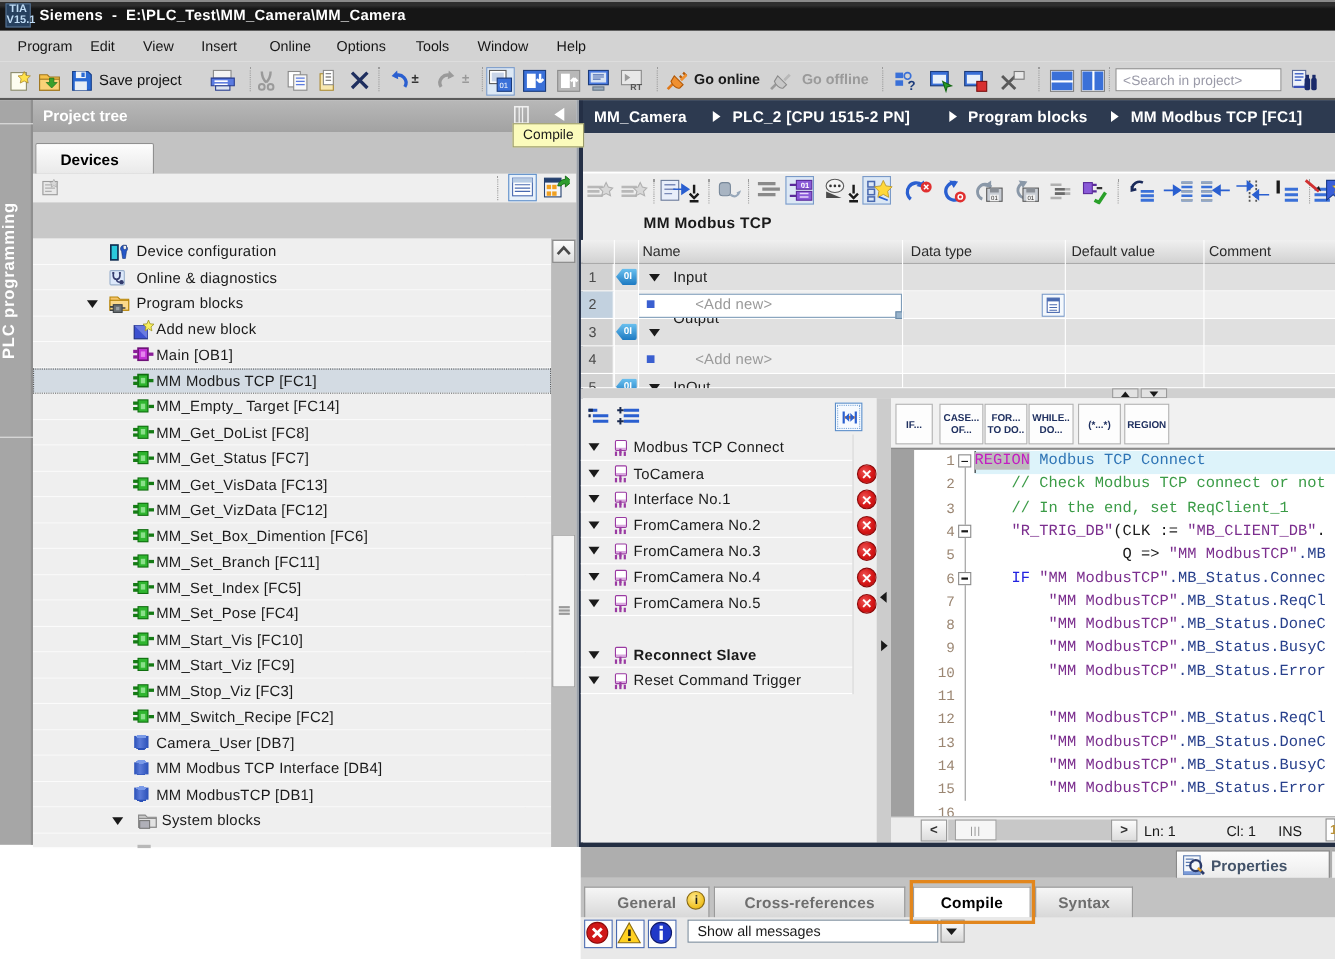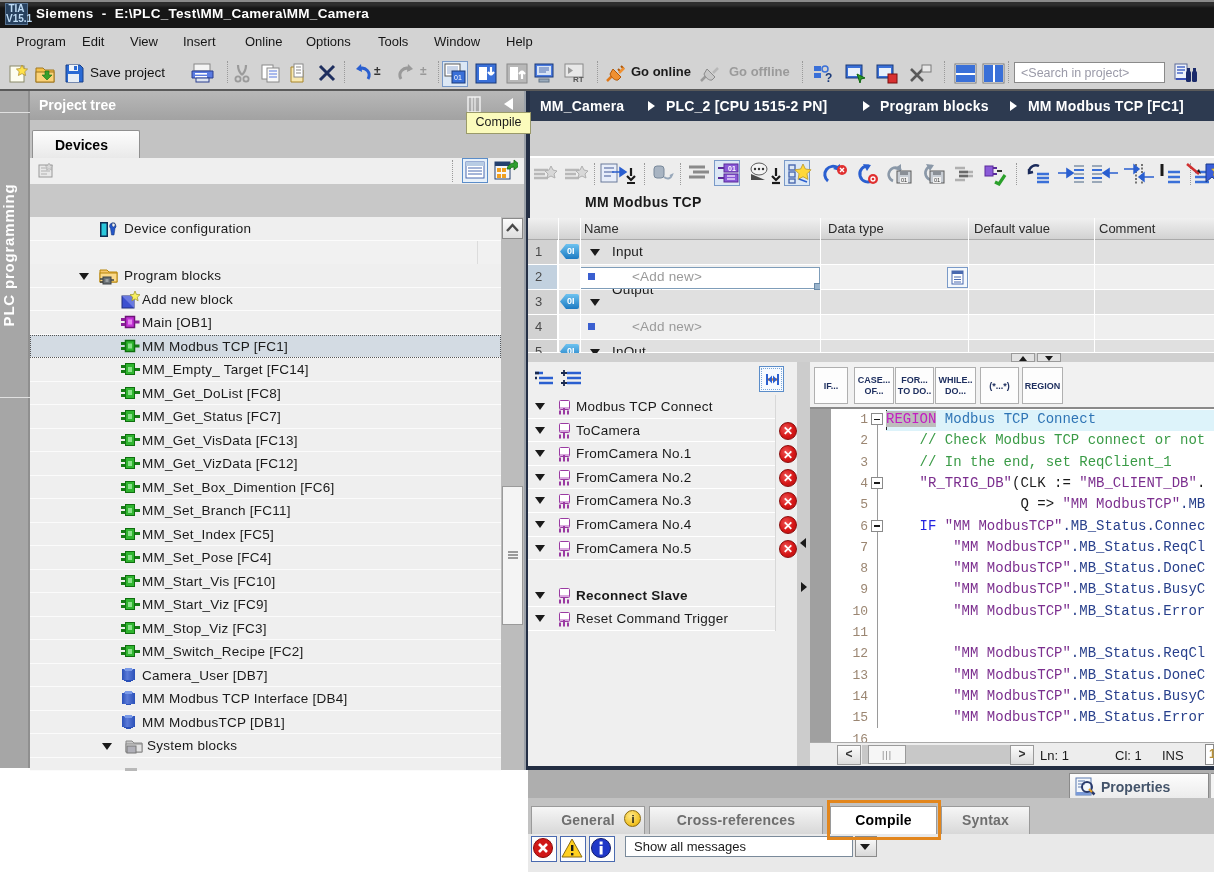--- a/index.html
+++ b/index.html
@@ -349,20 +349,30 @@
     <div id="treeband" class="abs"></div>
     <div id="treerows" class="abs">
         <div class="abs" style="left:447px;top:0;width:1px;height:553px;background:#dcdcdc;"></div>
       <div class="trow" style="top:0px;">
           <span class="ic" style="left:69px;top:4px;"><svg width="18" height="17">
               <rect x="1" y="1" width="8" height="15" fill="#0f2d52"></rect>
               <rect x="2.5" y="2.5" width="5" height="12" fill="#2ac8dc"></rect>
               <path d="M13 2 a3.2 3.2 0 0 1 3 5.4 l-1 6.6 -2.5 0 -1 -6.6 a3.2 3.2 0 0 1 1.5 -5.4 l0 3 1.5 1 1.5 -1 0 -3 z" fill="#2456c8" stroke="#12306e" stroke-width=".5"></path>
             </svg></span>
           <span class="lbl" style="left:94px;">Device configuration</span>
+        </div>
+      <div class="trow" style="top:23.5px;">
+          <span class="ic" style="left:69px;top:4px;"><svg width="17" height="17">
+              <rect x="1" y="1" width="13" height="13" rx="1" fill="#dce8fa" stroke="#9ab0cc"></rect>
+              <path d="M4 3 v3 a3 3 0 0 0 6 0 v-3" stroke="#343c6e" stroke-width="1.5" fill="none"></path>
+              <path d="M4 2.2 v1.6 M10 2.2 v1.6" stroke="#343c6e" stroke-width="1.8"></path>
+              <circle cx="11.5" cy="11.5" r="2" fill="#343c6e"></circle>
+              <path d="M7 9 c0 2 2 2.5 3 2.5" stroke="#343c6e" stroke-width="1.3" fill="none"></path>
+            </svg></span>
+          <span class="lbl" style="left:94px;">Online &amp; diagnostics</span>
         </div>
       <div class="trow" style="top:47px;">
           <span class="exp" style="left:49px;top:9px;"></span>
           <span class="ic" style="left:69px;top:3px;"><svg width="19" height="18">
               <path d="M1 3 h7 l2 2 h8 v10 h-17 z" fill="#f5c469" stroke="#b8860b"></path>
               <rect x="1" y="6" width="17" height="9" fill="#fbd98a" stroke="#b8860b"></rect>
               <rect x="4" y="10" width="8" height="7" fill="#6a7074" stroke="#3c4246"></rect>
               <rect x="6.5" y="12" width="3" height="3" fill="#9aa0a4"></rect>
               <path d="M1 12 h3 M1 15 h3 M12 13 h3" stroke="#3c4246" stroke-width="1.5"></path>
             </svg></span>
@@ -691,21 +701,21 @@
       </div>
     <div class="rrow" style="top:56.6px;">
         <span class="rexp"></span>
         <span class="rico"></span>
         <span class="rlbl">ToCamera</span>
         <span class="rx"></span>
       </div>
     <div class="rrow" style="top:80.2px;">
         <span class="rexp"></span>
         <span class="rico"></span>
-        <span class="rlbl">FromCamera No.1</span>
+        <span class="rlbl">Interface No.1</span>
         <span class="rx"></span>
       </div>
     <div class="rrow" style="top:103.8px;">
         <span class="rexp"></span>
         <span class="rico"></span>
         <span class="rlbl">FromCamera No.2</span>
         <span class="rx"></span>
       </div>
     <div class="rrow" style="top:127.4px;">
         <span class="rexp"></span>

